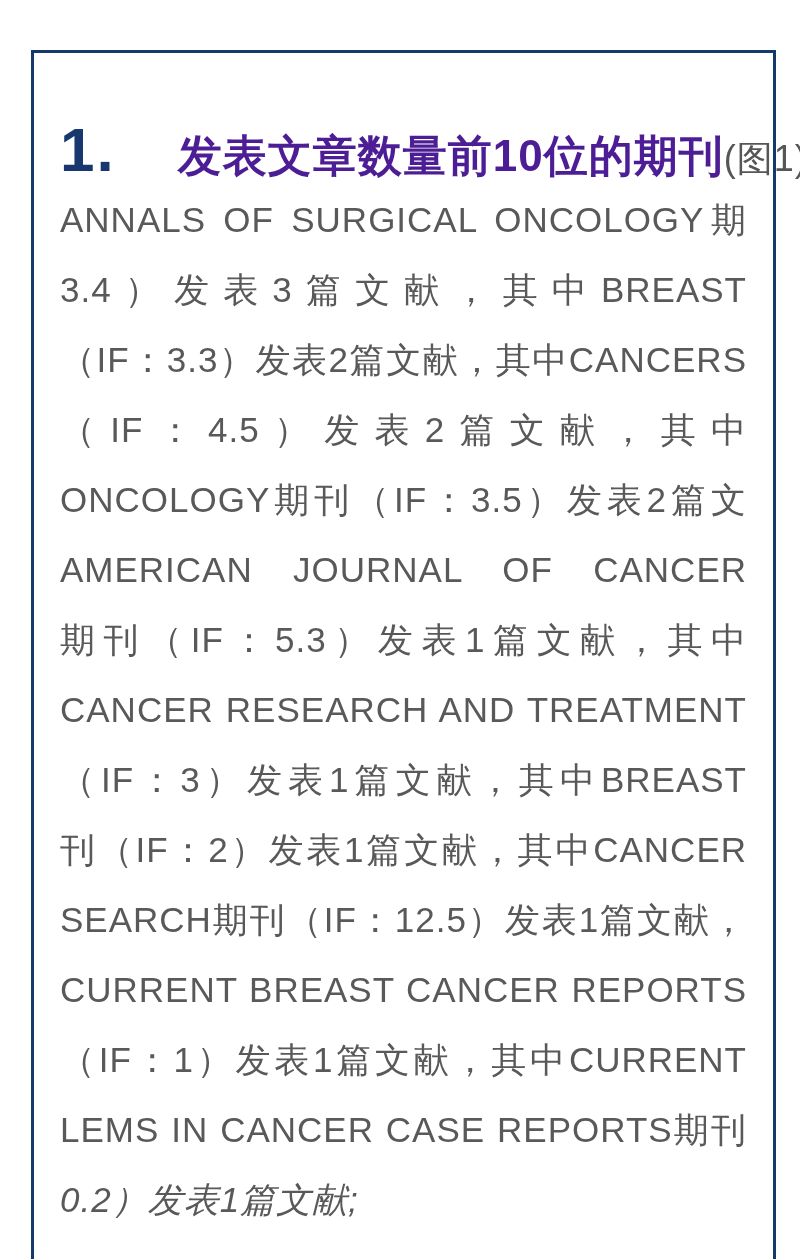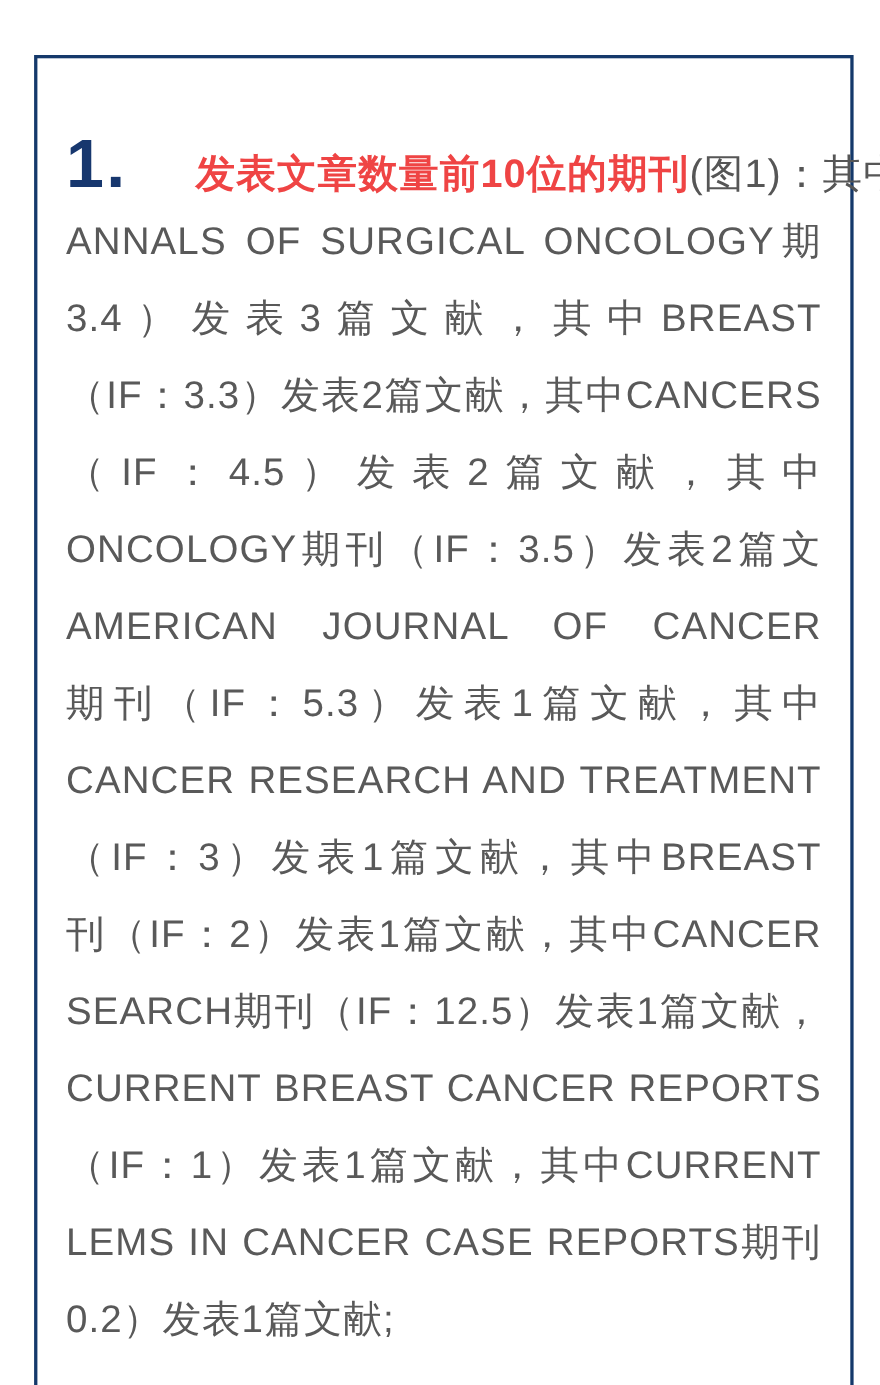--- a/index.html
+++ b/index.html
@@ -39,23 +39,23 @@
     font-size: 62px;
     font-weight: 700;
     color: #17376e;
     letter-spacing: 2px;
   }
   .num-gap {
     display: inline-block;
     width: 62px;
   }
   .h-bold {
-    font-size: 36px;
+    font-size: 44px;
     font-weight: 700;
-    color: #ef4444;
+    color: #4c1d95;
     letter-spacing: 1px;
   }
   .h-rest {
     font-size: 36px;
     font-weight: 400;
     color: #565656;
     letter-spacing: 1px;
   }
   .line {
     font-size: 35px;
@@ -63,20 +63,21 @@
     line-height: 70px;
     height: 70px;
     letter-spacing: 1px;
     text-align: justify;
     text-align-last: justify;
     overflow: hidden;
   }
   .line.last {
     text-align: center;
     text-align-last: left;
+    font-style: italic;
   }
 </style>
 </head>
 <body>
 
 <div class="page">
   <div class="frame">
     <div class="content">
 
       <div class="first-line">

